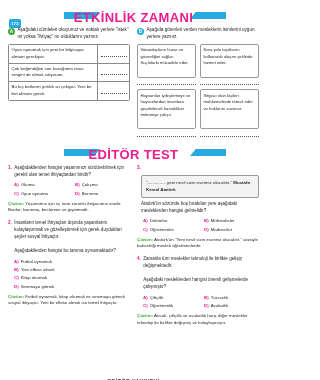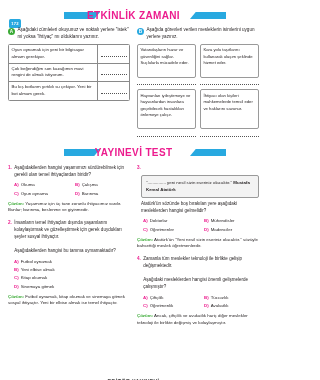--- a/index.html
+++ b/index.html
@@ -28,21 +28,21 @@
   .banner .bar-l, .banner .bar-r {
     position: absolute; top: 4px; height: 7px; background: #28a9e0;
   }
   .banner .bar-l { left: 56px; width: 36px; clip-path: polygon(0 0,100% 0,84% 100%,0 100%); }
   .banner .bar-r { left: 182px; width: 36px; clip-path: polygon(16% 0,100% 0,100% 100%,0 100%); }
   .banner .bar-l::after, .banner .bar-r::after {
     content:""; position:absolute; left:0; right:0; top:7px; height:2px; background:#b9e3f6;
   }
   .banner .b-title {
     position: absolute; left: 0; right: 0; top: 2px; text-align: center;
-    font-size: 10px; font-weight: bold; letter-spacing: .35px;
+    font-size: 13px; font-weight: bold; letter-spacing: .35px;
     color: #ec1c8e;
   }
   .banner.pink .bar-l, .banner.pink .bar-r { background: #28a9e0; }
   .banner.pink .b-title { color: #ec1c8e; }
 
   
   .cols { display: flex; gap: 7px; margin-top: 4px; }
   .col { flex: 1 1 0; min-width: 0; position: relative; }
 
   
@@ -181,21 +181,21 @@
           <div class="card tall">İhtiyacı olan kişileri mahkemelerde temsil eder ve haklarını savunur.</div>
           <div class="card-line"></div>
         </div>
       </div>
     </div>
   </div>
 
   <div class="banner pink" style="margin-top:8px;">
     <div class="bar-l"></div>
     <div class="bar-r"></div>
-    <div class="b-title">YAYINEVİ TEST</div>
+    <div class="b-title">EDİTÖR TEST</div>
   </div>
 
   <div class="cols" style="margin-top:3px;">
 
     <div class="col">
 
       <div class="test-q">
         <div class="tq-head">
           <div class="tq-num">1.</div>
           <div class="tq-stem">Aşağıdakilerden hangisi yaşamımızı sürdürebilmek için gerekli olan temel ihtiyaçlardan biridir?</div>

